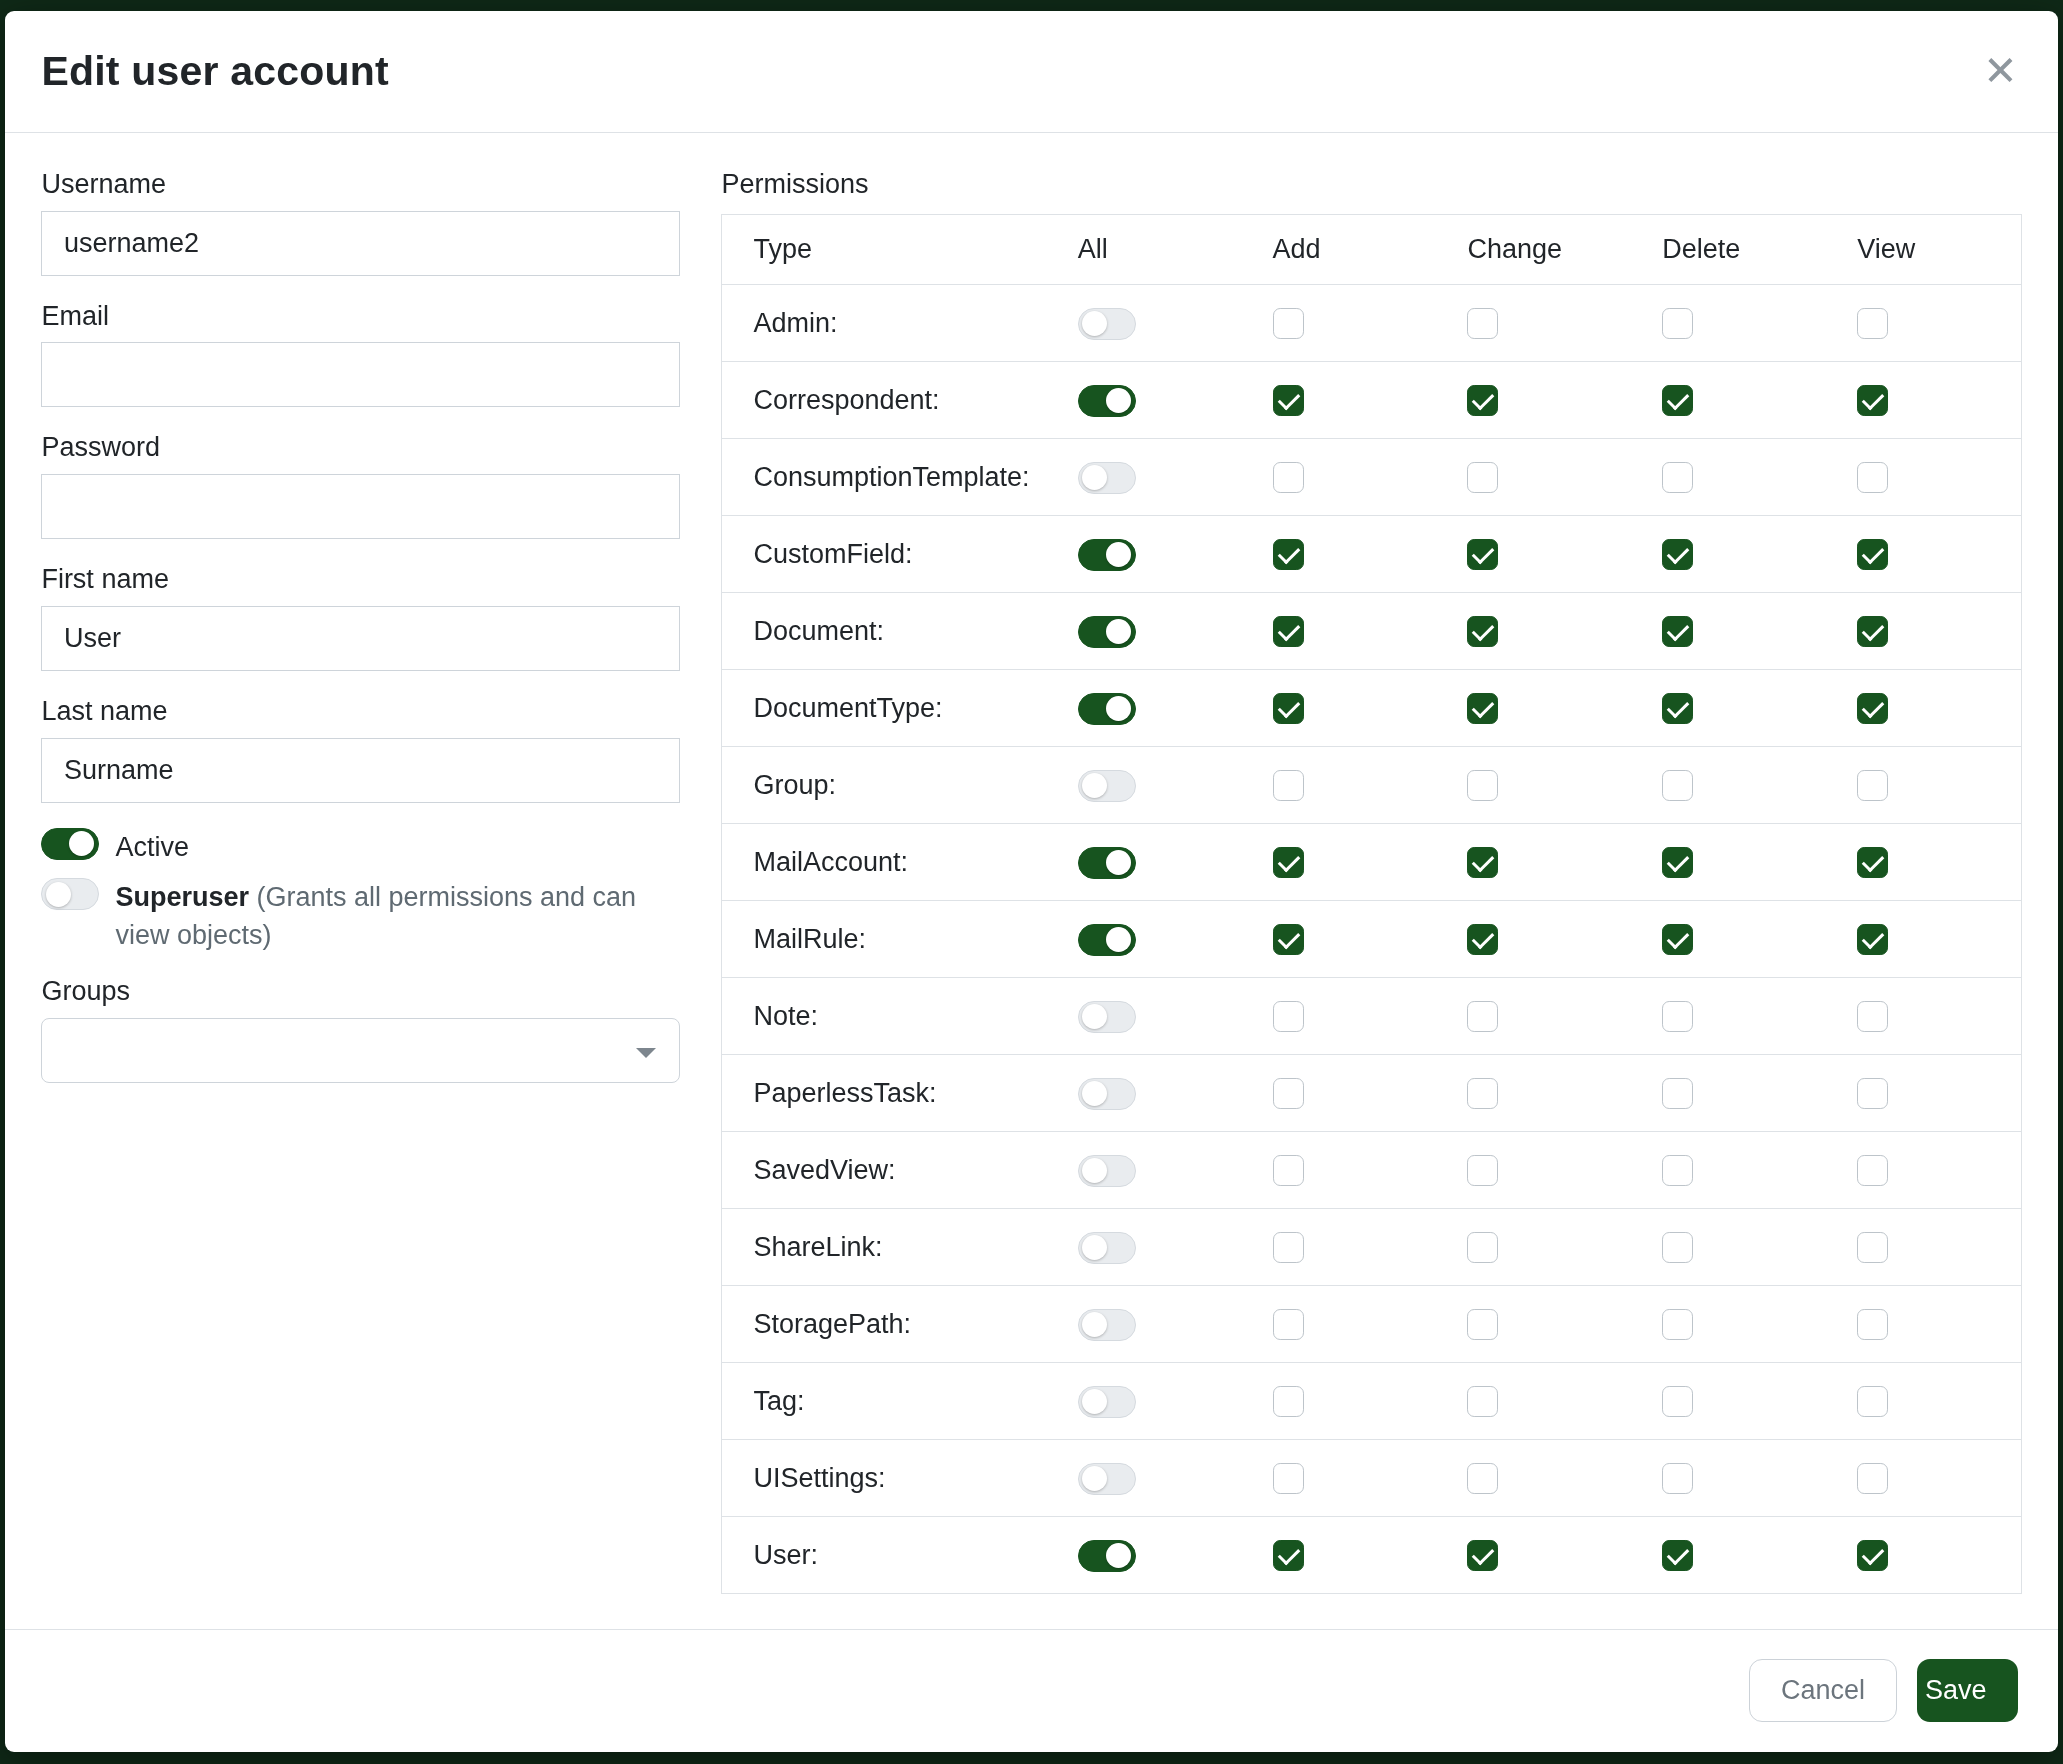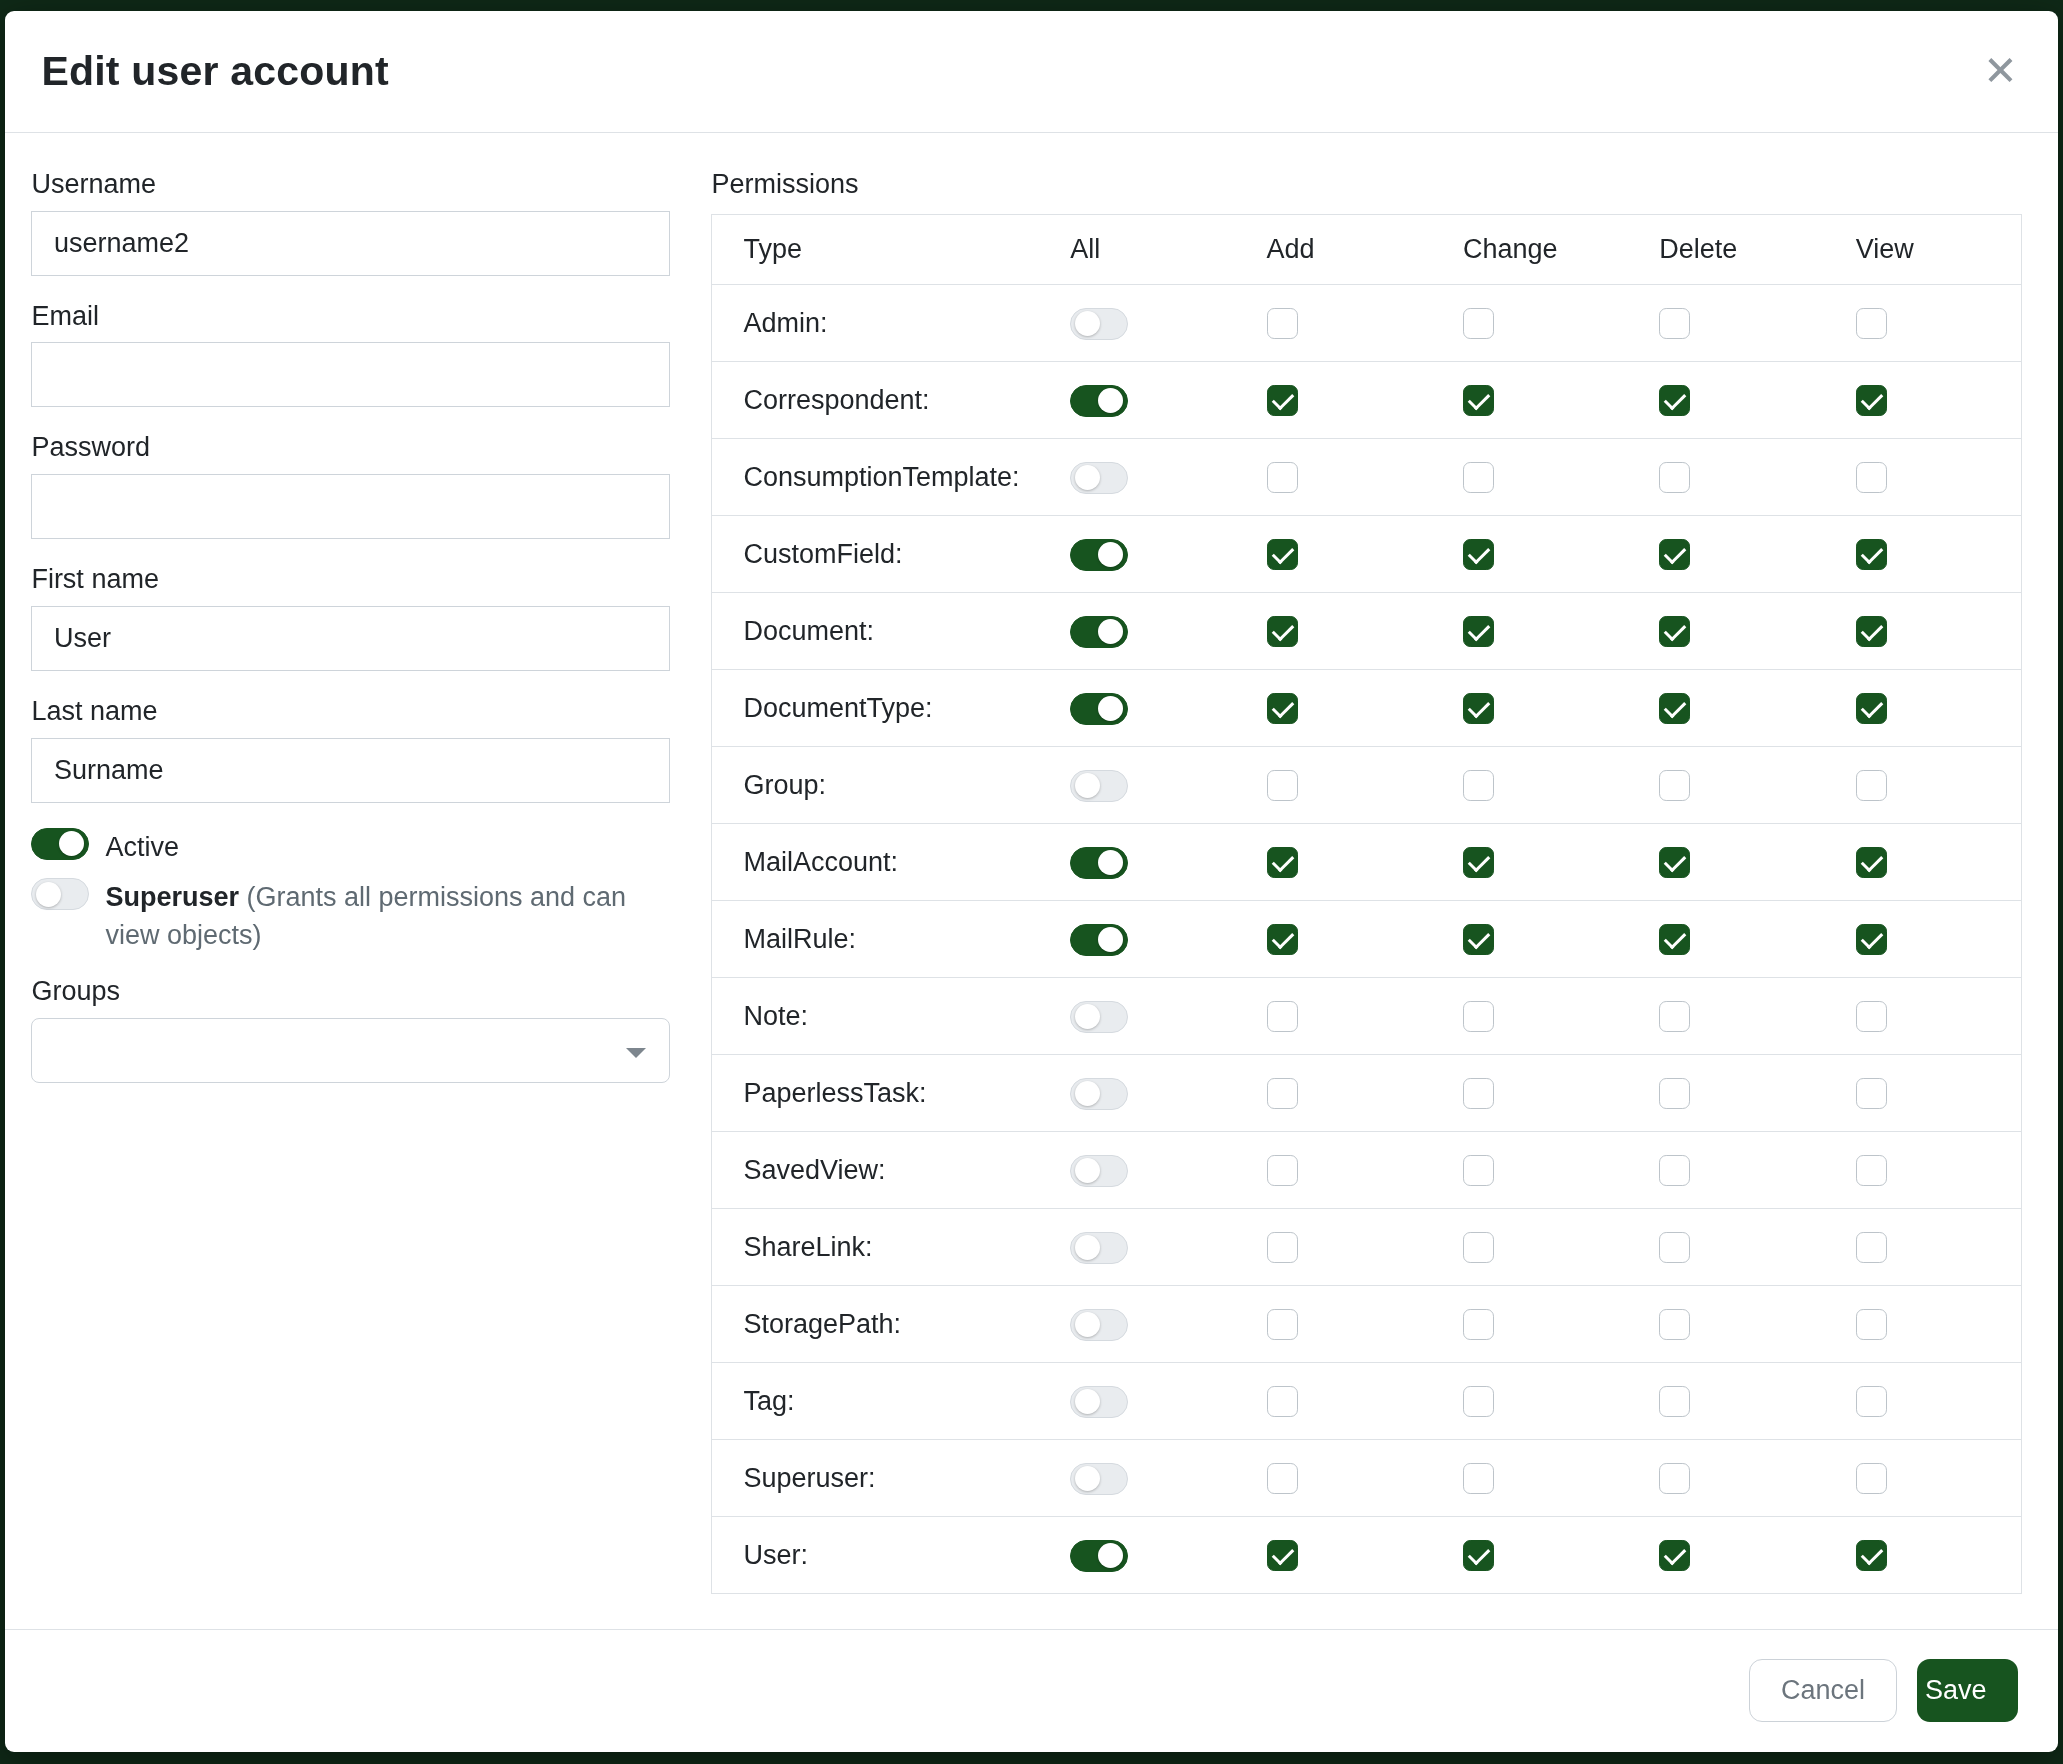--- a/index.html
+++ b/index.html
@@ -33,21 +33,21 @@
   .close-btn {
     background: none; border: none; cursor: pointer;
     font-size: 41px; line-height: 1; color: #8f979e; font-weight: 300;
     font-family: "DejaVu Sans", sans-serif;
   }
   
   .modal-body {
     flex: 1 1 auto;
     display: flex;
     gap: 41px;
-    padding: 36px 36px 0 26px;
+    padding: 36px 36px 0 36px;
     align-items: flex-start;
     overflow: hidden;
   }
   .left-col { flex: 0 0 639px; }
   .field { margin-bottom: 25px; }
   .field-label { display: block; font-size: 27px; margin-bottom: 10.8px; }
   .text-input {
     width: 100%; height: 65px;
     border: 0.9px solid #ced4da; border-radius: 0;
     font-size: 27px; padding: 0 21.6px; color: #212529;
@@ -326,21 +326,21 @@
             </tr>
             <tr>
               <td>Tag:</td>
               <td><span class="switch"></span></td>
               <td><span class="checkbox"></span></td>
               <td><span class="checkbox"></span></td>
               <td><span class="checkbox"></span></td>
               <td><span class="checkbox"></span></td>
             </tr>
             <tr>
-              <td>Superuser:</td>
+              <td>UISettings:</td>
               <td><span class="switch"></span></td>
               <td><span class="checkbox"></span></td>
               <td><span class="checkbox"></span></td>
               <td><span class="checkbox"></span></td>
               <td><span class="checkbox"></span></td>
             </tr>
             <tr>
               <td>User:</td>
               <td><span class="switch on"></span></td>
               <td><span class="checkbox checked"></span></td>

